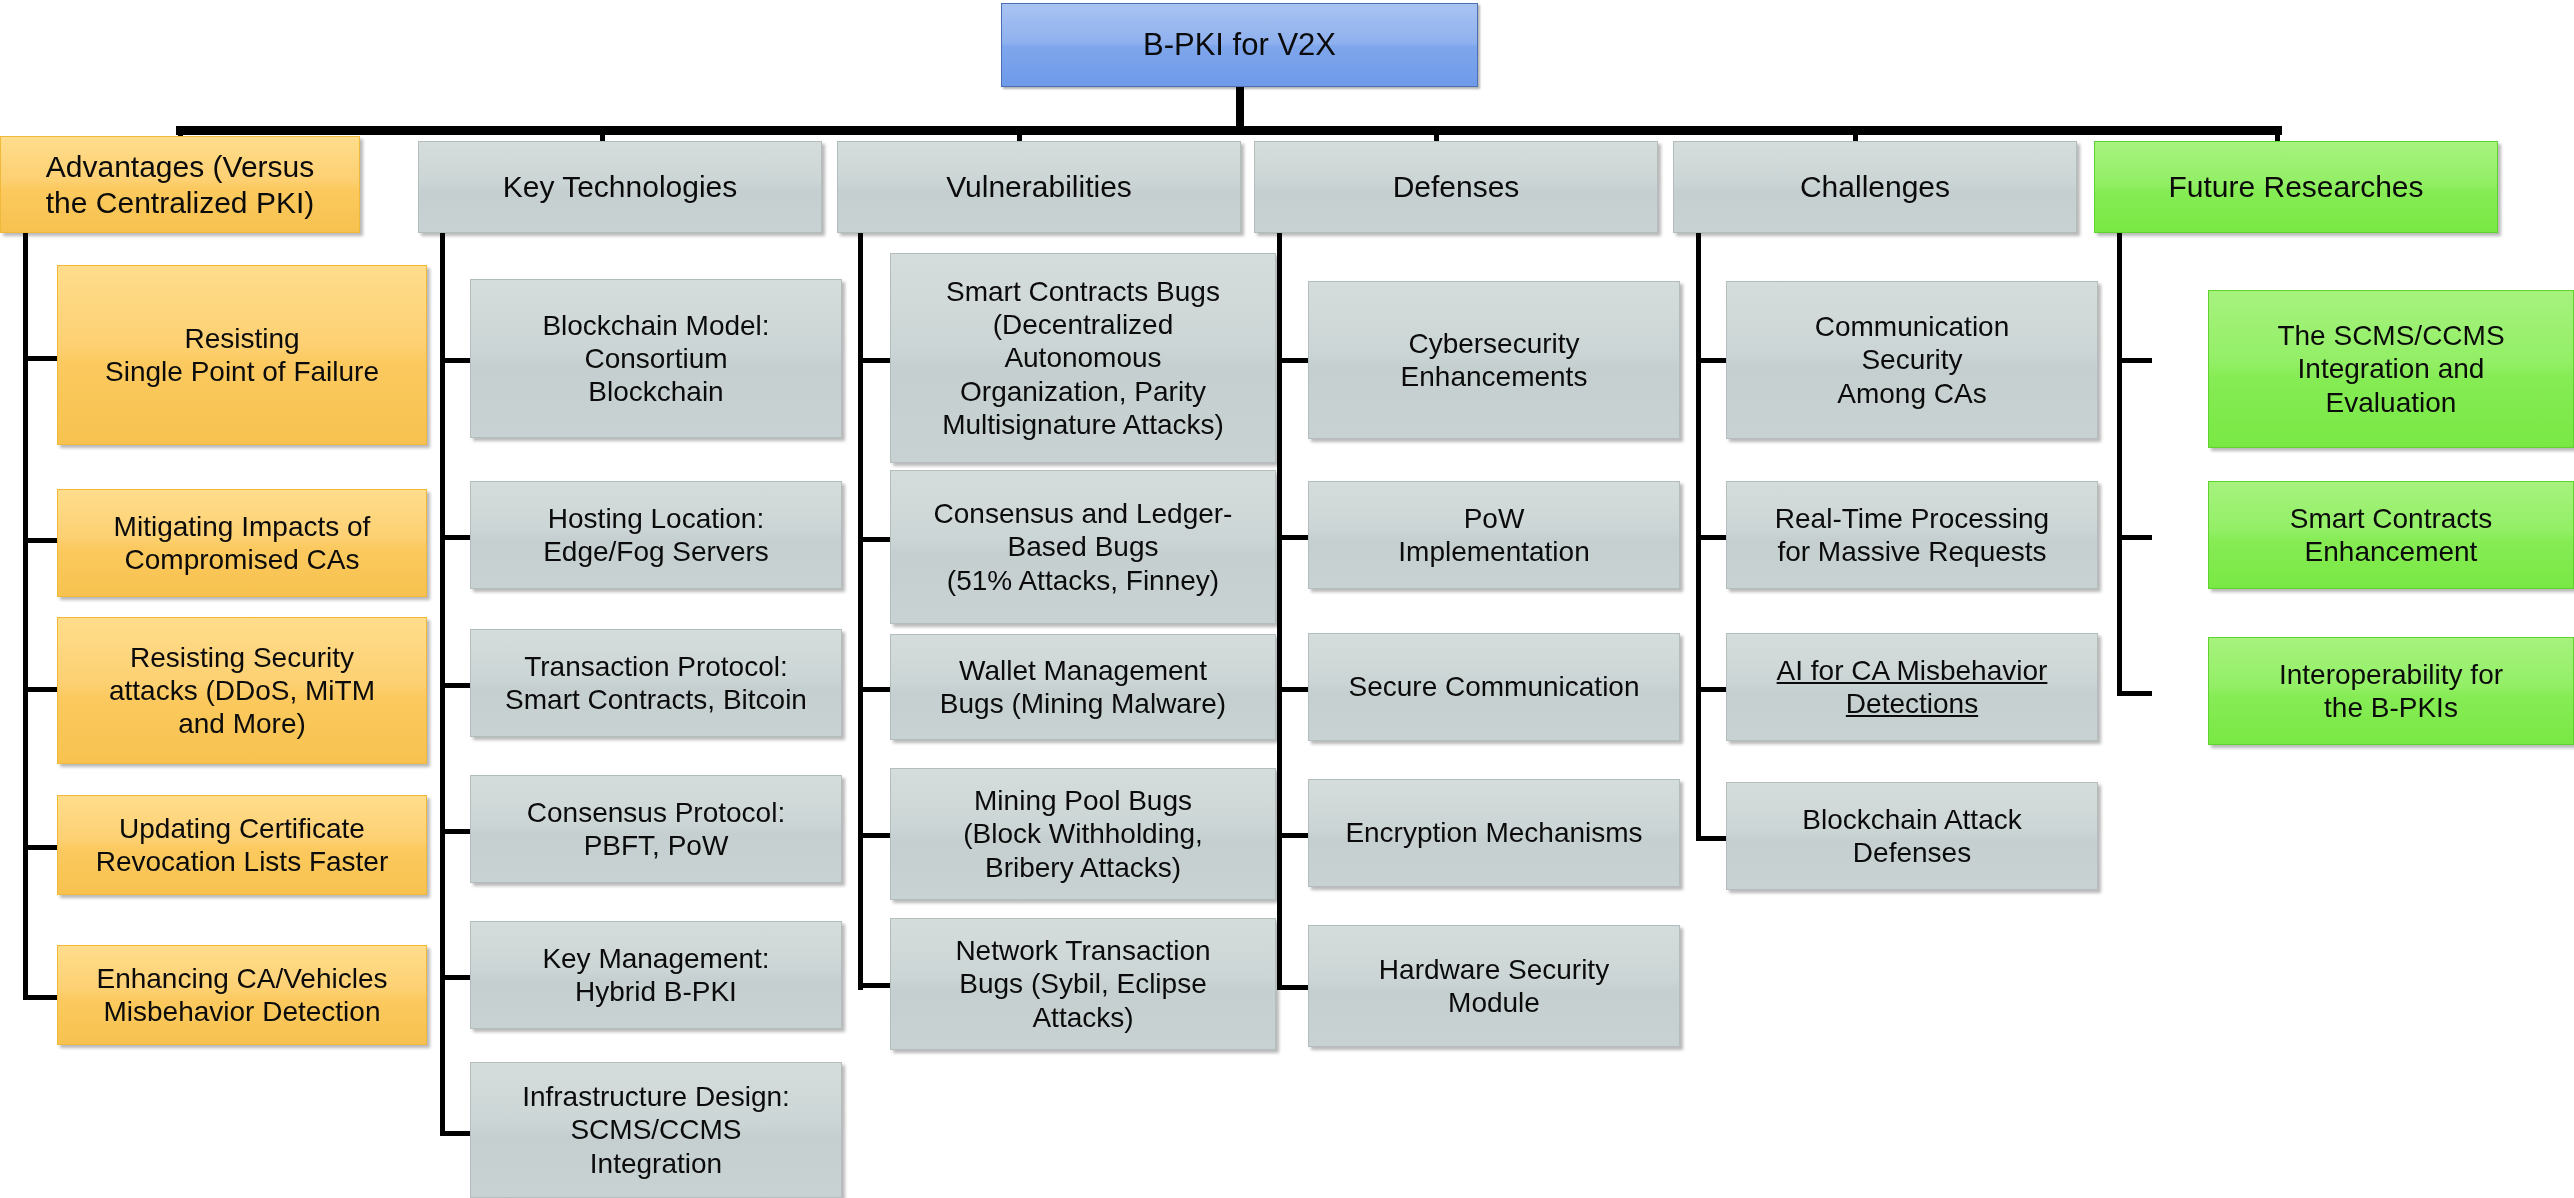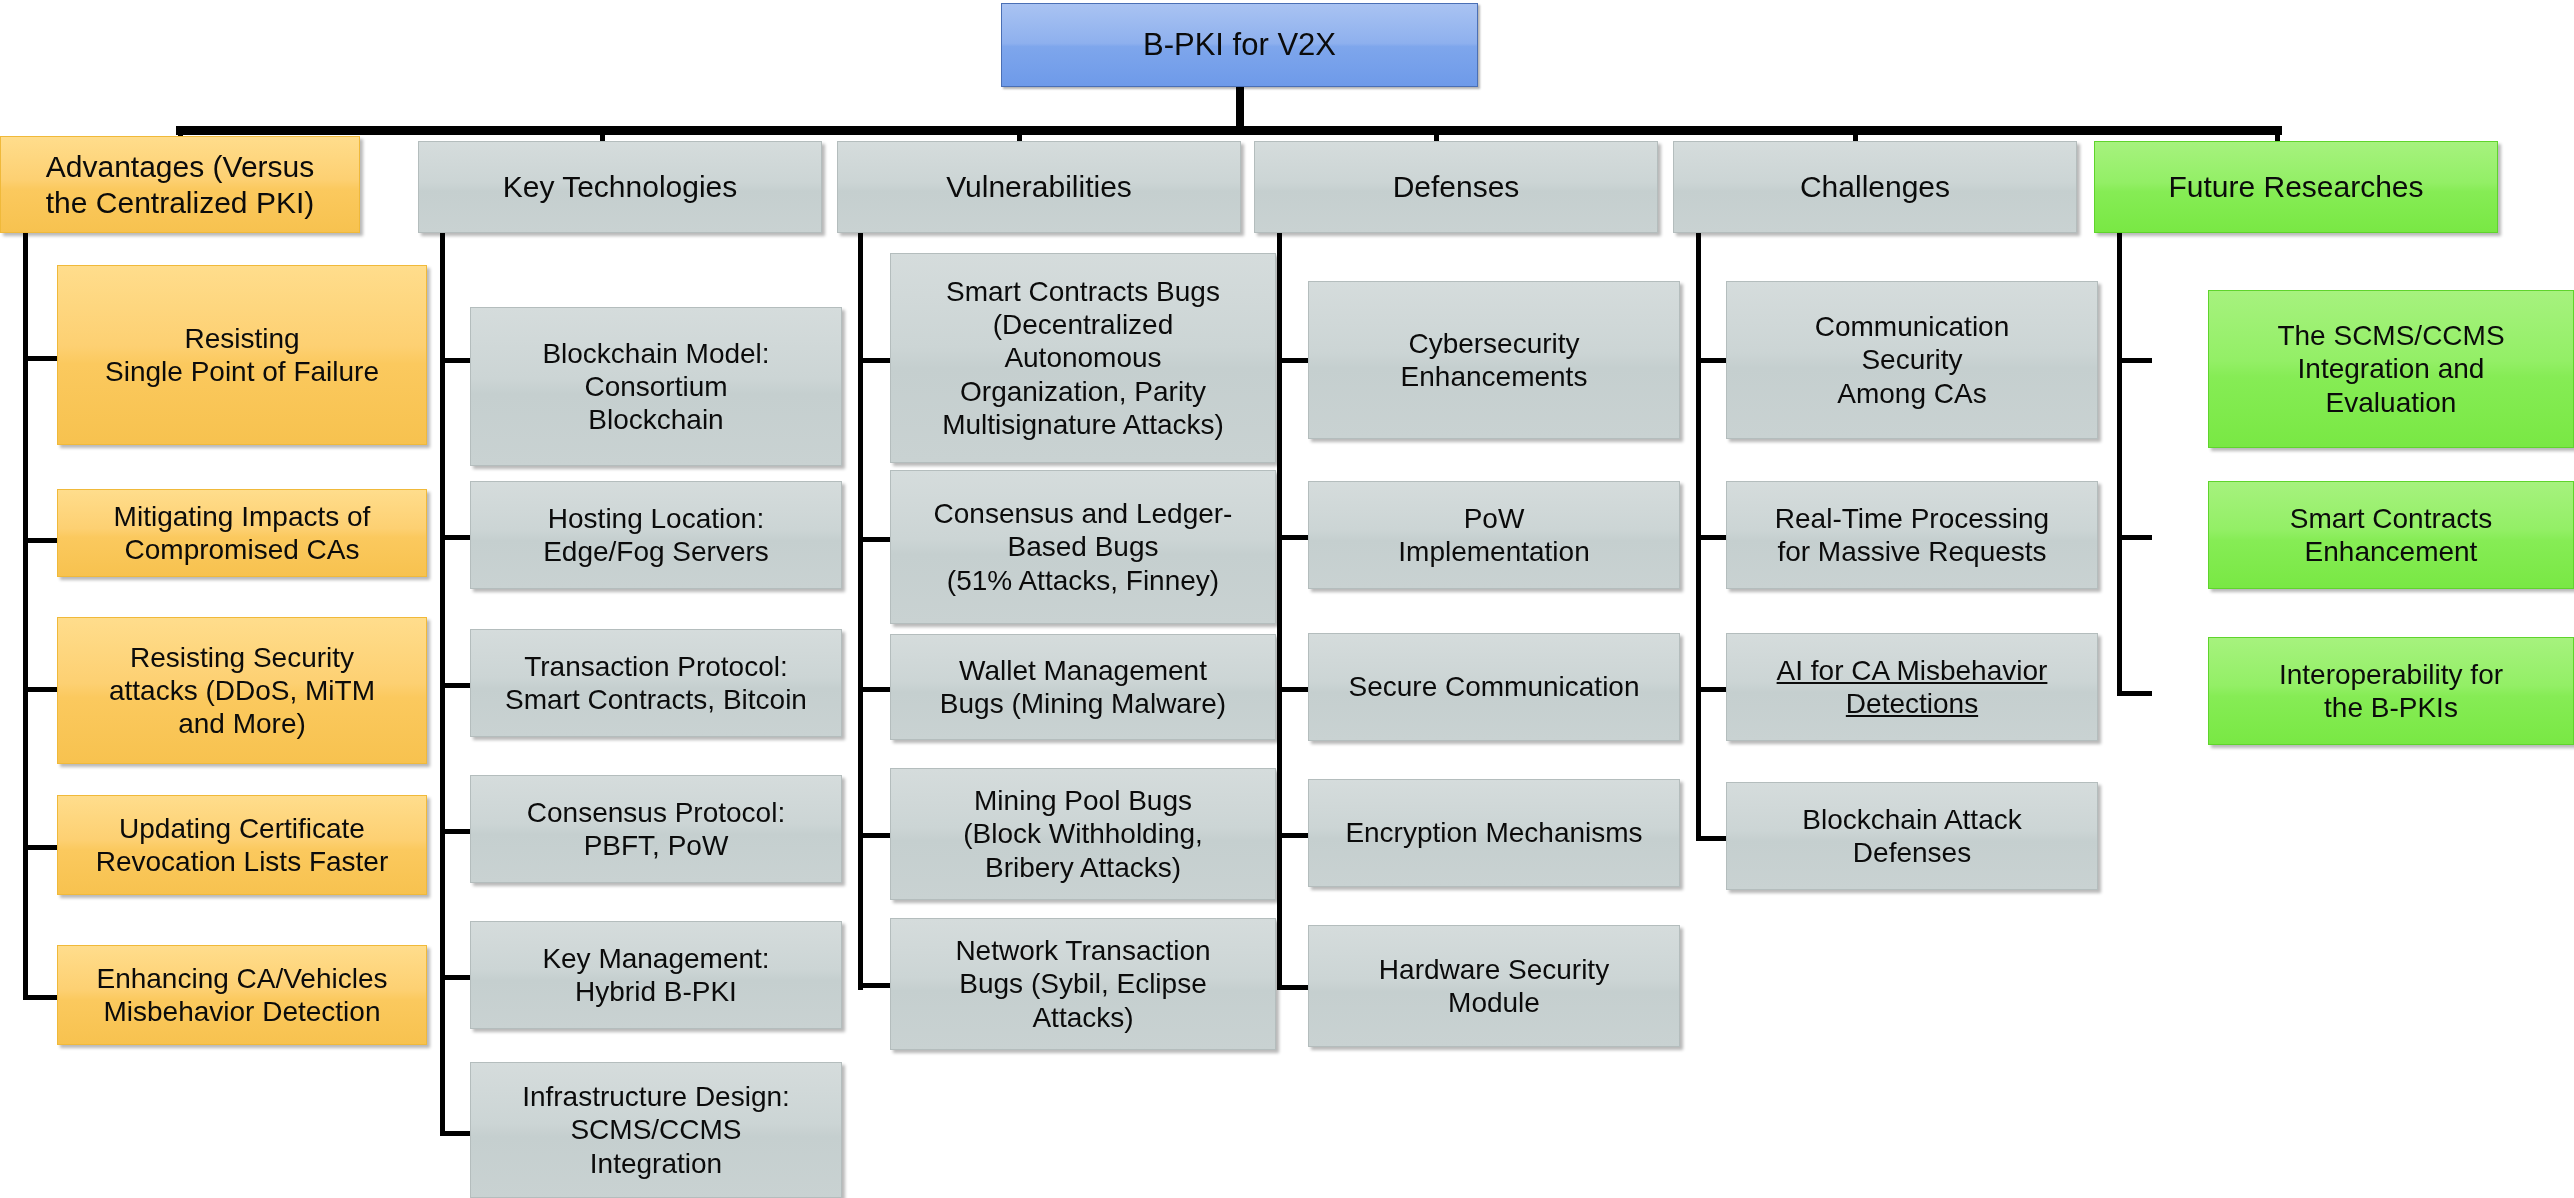--- a/index.html
+++ b/index.html
@@ -106,40 +106,40 @@
 
   <div class="node n-green fs-header" style="left:2094px;top:141px;width:404px;height:92px;">Future Researches</div>
 
   <div class="conn conn-thin-v" style="left:23px;top:233px;height:767px;"></div>
 
   <div class="conn conn-thin-h" style="left:23px;top:356px;width:42px;"></div>
   <div class="node n-orange fs-child" style="left:57px;top:265px;width:370px;height:180px;">Resisting
 Single Point of Failure</div>
 
   <div class="conn conn-thin-h" style="left:23px;top:538px;width:42px;"></div>
-  <div class="node n-orange fs-child" style="left:57px;top:489px;width:370px;height:88px;">Mitigating Impacts of
+  <div class="node n-orange fs-child" style="left:57px;top:489px;width:370px;height:108px;">Mitigating Impacts of
 Compromised CAs</div>
 
   <div class="conn conn-thin-h" style="left:23px;top:687px;width:42px;"></div>
   <div class="node n-orange fs-child" style="left:57px;top:617px;width:370px;height:147px;">Resisting Security
 attacks (DDoS, MiTM
 and More)</div>
 
   <div class="conn conn-thin-h" style="left:23px;top:845px;width:42px;"></div>
   <div class="node n-orange fs-child" style="left:57px;top:795px;width:370px;height:100px;">Updating Certificate
 Revocation Lists Faster</div>
 
   <div class="conn conn-thin-h" style="left:23px;top:995px;width:42px;"></div>
   <div class="node n-orange fs-child" style="left:57px;top:945px;width:370px;height:100px;">Enhancing CA/Vehicles
 Misbehavior Detection</div>
 
   <div class="conn conn-thin-v" style="left:440px;top:233px;height:902px;"></div>
 
   <div class="conn conn-thin-h" style="left:440px;top:358px;width:35px;"></div>
-  <div class="node n-gray fs-child" style="left:470px;top:279px;width:372px;height:159px;margin-top:28px;">Blockchain Model:
+  <div class="node n-gray fs-child" style="left:470px;top:279px;width:372px;height:159px;">Blockchain Model:
 Consortium
 Blockchain</div>
 
   <div class="conn conn-thin-h" style="left:440px;top:535px;width:35px;"></div>
   <div class="node n-gray fs-child" style="left:470px;top:481px;width:372px;height:108px;">Hosting Location:
 Edge/Fog Servers</div>
 
   <div class="conn conn-thin-h" style="left:440px;top:683px;width:35px;"></div>
   <div class="node n-gray fs-child" style="left:470px;top:629px;width:372px;height:108px;">Transaction Protocol:
 Smart Contracts, Bitcoin</div>

